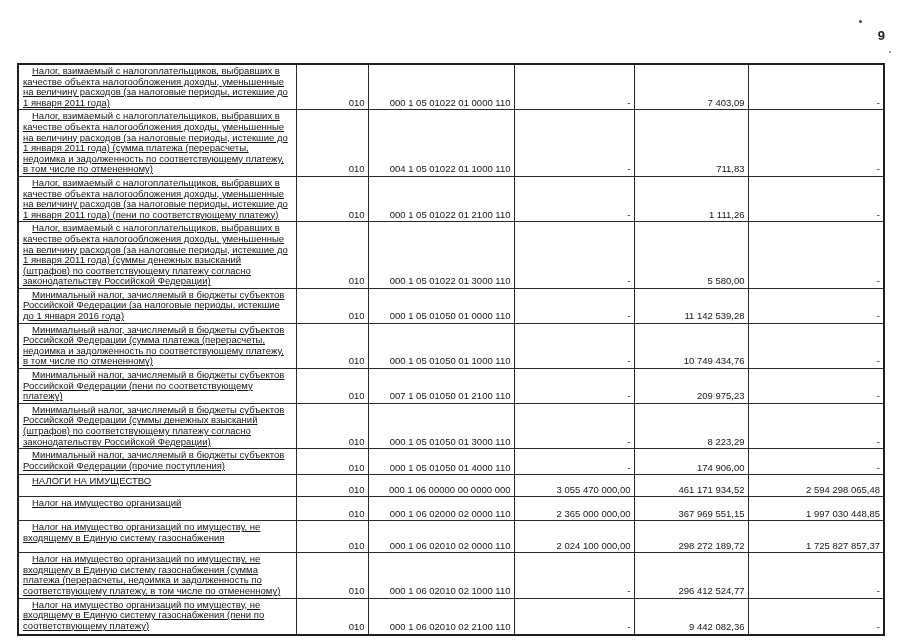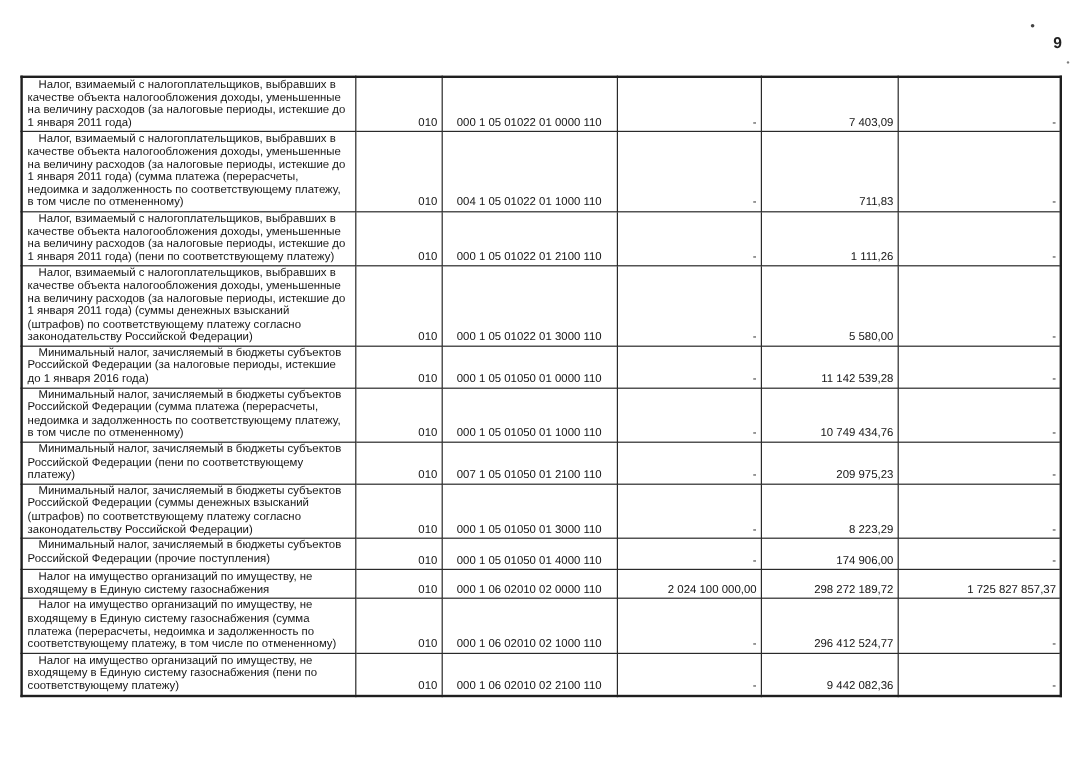--- a/index.html
+++ b/index.html
@@ -21,23 +21,23 @@
     border-collapse:collapse;table-layout:fixed;
     border:2px solid #1f1f1f;
   }
   td{
     border:1px solid #2a2a2a;
     font-size:9.5px;line-height:10.6px;
     padding:1px 3px;
     overflow:hidden;
     color:#151515;
   }
-  td.c-name{vertical-align:top;text-indent:9px;padding-left:4px;padding-right:6px;}
+  td.c-name{vertical-align:top;text-indent:9px;padding-left:4px;padding-right:6px;text-decoration:underline;}
   td.c-code{vertical-align:bottom;text-align:right;}
-  td.c-kbk{vertical-align:bottom;text-align:center;white-space:nowrap;}
+  td.c-kbk{vertical-align:bottom;text-align:right;white-space:nowrap;}
   td.c-amt{vertical-align:bottom;text-align:right;white-space:nowrap;padding-right:3px;}
   
   #rows tr:nth-child(7)  td{height:25px;}
   #rows tr:nth-child(9)  td{height:23px;}
   #rows tr:nth-child(10) td{height:19px;}
   #rows tr:nth-child(11) td{height:21px;}
   #rows tr:nth-child(12) td{height:29px;}
   #rows tr:nth-child(14) td{height:33px;}
 </style>
 </head>
@@ -131,21 +131,37 @@
 
   <tr>
     <td class="c-name">Минимальный налог, зачисляемый в бюджеты субъектов Российской Федерации (прочие поступления)</td>
     <td class="c-code">010</td>
     <td class="c-kbk">000 1 05 01050 01 4000 110</td>
     <td class="c-amt">-</td>
     <td class="c-amt">174 906,00</td>
     <td class="c-amt">-</td>
   </tr>
 
+  <tr>
+    <td class="c-name">НАЛОГИ НА ИМУЩЕСТВО</td>
+    <td class="c-code">010</td>
+    <td class="c-kbk">000 1 06 00000 00 0000 000</td>
+    <td class="c-amt">3 055 470 000,00</td>
+    <td class="c-amt">461 171 934,52</td>
+    <td class="c-amt">2 594 298 065,48</td>
+  </tr>
 
+  <tr>
+    <td class="c-name">Налог на имущество организаций</td>
+    <td class="c-code">010</td>
+    <td class="c-kbk">000 1 06 02000 02 0000 110</td>
+    <td class="c-amt">2 365 000 000,00</td>
+    <td class="c-amt">367 969 551,15</td>
+    <td class="c-amt">1 997 030 448,85</td>
+  </tr>
 
   <tr>
     <td class="c-name">Налог на имущество организаций по имуществу, не входящему в Единую систему газоснабжения</td>
     <td class="c-code">010</td>
     <td class="c-kbk">000 1 06 02010 02 0000 110</td>
     <td class="c-amt">2 024 100 000,00</td>
     <td class="c-amt">298 272 189,72</td>
     <td class="c-amt">1 725 827 857,37</td>
   </tr>
 

